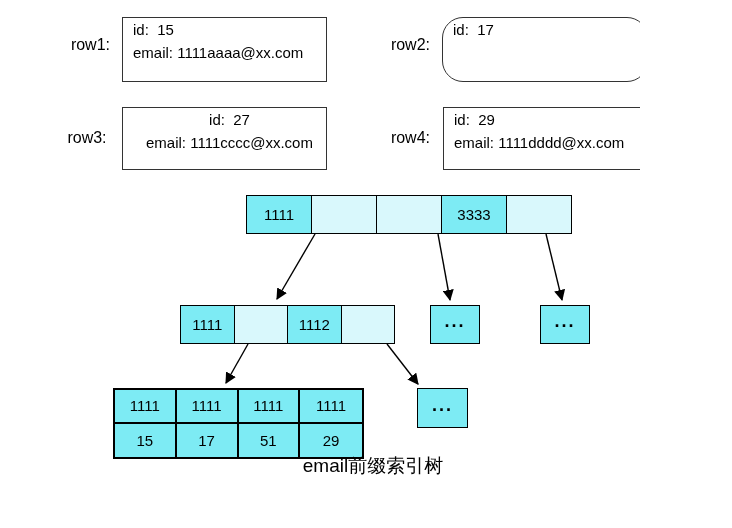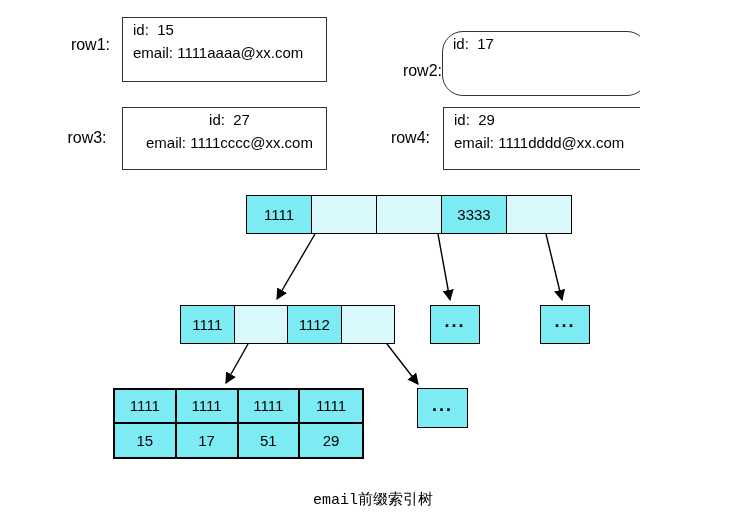--- a/index.html
+++ b/index.html
@@ -98,40 +98,39 @@
   .leaf-cell:nth-child(4n) { border-right: none; }
   .leaf-cell.top-row { border-bottom: 2px solid var(--node-border); }
   .arrows-layer {
     position: absolute;
     left: 0; top: 0;
     pointer-events: none;
   }
   .caption {
     position: absolute;
     left: 236px;
-    top: 490px;
+    top: 453px;
     width: 274px;
     text-align: center;
-    font-size: 15px;
-    font-family: Liberation Mono, monospace;
+    font-size: 19px;
   }
 </style>
 </head>
 <body>
 
 <div class="canvas">
 
   <div class="record-label" style="left:40px; top:36px;">row1:</div>
   <div class="record-box" style="left:122px; top:17px; width:205px; height:65px;">
     <div class="record-line">id:  15</div>
     <div class="record-line">email: 1111aaaa@xx.com</div>
   </div>
 
-  <div class="record-label" style="left:372px; top:36px;margin-top:26px;">row2:</div>
-  <div class="record-box" style="left:442px; top:31px; width:206px; height:65px;border-radius:21px;">
+  <div class="record-label" style="left:360px; top:36px;">row2:</div>
+  <div class="record-box" style="left:442px; top:17px; width:206px; height:65px;border-radius:21px;">
     <div class="record-line">id:  17</div>
   </div>
 
   <div class="record-label" style="left:52px; top:129px;text-align:center;">row3:</div>
   <div class="record-box" style="left:122px; top:107px; width:205px; height:63px;text-align:center;">
     <div class="record-line">id:  27</div>
     <div class="record-line">email: 1111cccc@xx.com</div>
   </div>
 
   <div class="record-label" style="left:360px; top:129px;">row4:</div>

